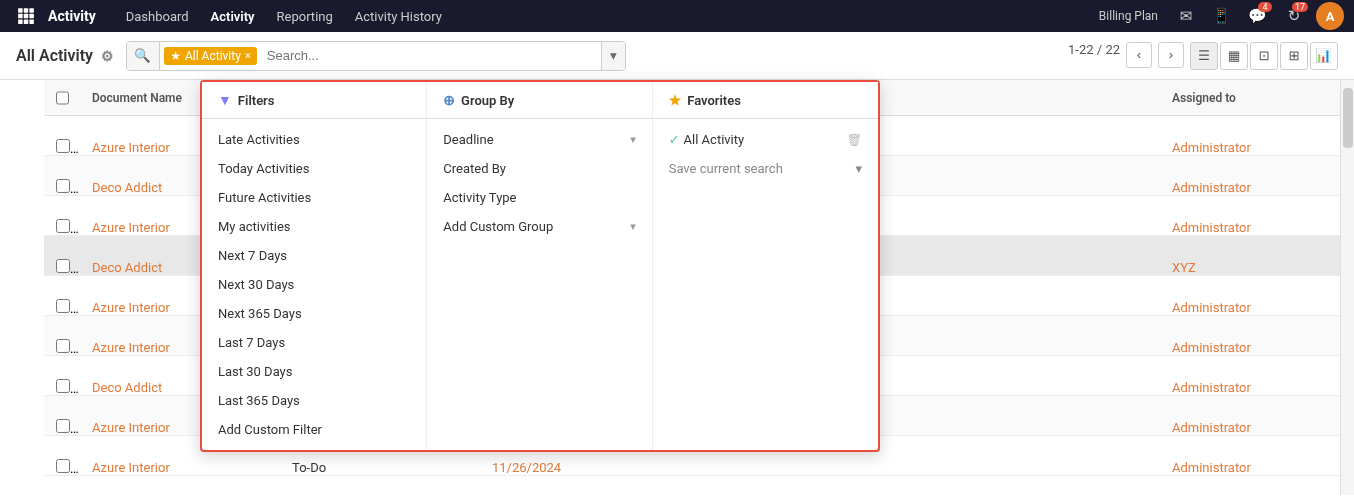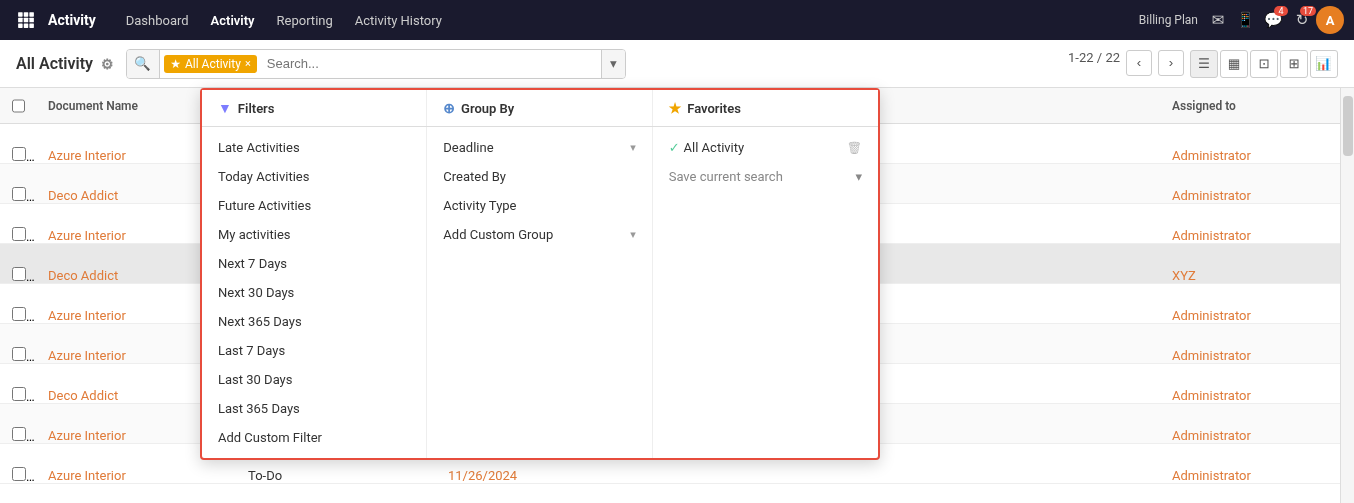--- a/index.html
+++ b/index.html
@@ -2,35 +2,35 @@
 <html><head>
   <meta charset="utf-8">
   <style>
     * { box-sizing: border-box; margin: 0; padding: 0; }
     body { font-family: -apple-system, BlinkMacSystemFont, 'Segoe UI', Roboto, sans-serif; font-size: 13px; background: #fff; color: #333; overflow: hidden; }
 
     
     .top-nav {
       background: #1a1a2e;
       color: #fff;
-      height: 40px;
+      height: 32px;
       display: flex;
       align-items: center;
       padding: 0 10px;
       gap: 0;
     }
     .nav-apps-icon {
       width: 32px; height: 32px; display: flex; align-items: center; justify-content: center; cursor: pointer; margin-right: 6px;
     }
     .nav-apps-icon svg { width: 18px; height: 18px; fill: #fff; }
     .nav-brand { font-weight: 700; font-size: 14px; color: #fff; margin-right: 20px; }
     .nav-links { display: flex; gap: 2px; flex: 1; }
     .nav-link { color: #ccc; padding: 4px 10px; border-radius: 3px; cursor: pointer; font-size: 13px; }
     .nav-link.active { color: #fff; font-weight: 600; }
-    .nav-right { display: flex; align-items: center; color: #ccc; font-size: 12px; }
+    .nav-right { display: flex; align-items: center; gap: 8px; color: #ccc; font-size: 12px; }
     .nav-billing { font-size: 12px; color: #ccc; margin-right: 6px; }
     .nav-icon-btn { width: 28px; height: 28px; display: flex; align-items: center; justify-content: center; cursor: pointer; color: #ccc; font-size: 15px; position: relative; }
     .nav-badge { position: absolute; top: 0; right: 0; background: #e74c3c; color: #fff; font-size: 9px; border-radius: 8px; padding: 0 3px; min-width: 14px; text-align: center; }
     .nav-avatar { width: 28px; height: 28px; background: #e67e22; border-radius: 50%; display: flex; align-items: center; justify-content: center; color: #fff; font-weight: 700; font-size: 13px; cursor: pointer; }
 
     
     .sub-header {
       background: #fff;
       border-bottom: 1px solid #ddd;
       height: 48px;
@@ -47,21 +47,21 @@
     .search-tag-x { cursor: pointer; font-size: 11px; }
     .search-input { border: none; outline: none; flex: 1; padding: 0 6px; font-size: 13px; }
     .search-dropdown-btn { background: #f5f5f5; border: none; border-left: 1px solid #ccc; padding: 0 8px; height: 100%; cursor: pointer; color: #666; }
     .pagination { margin-left: auto; display: flex; align-items: flex-start; gap: 6px; color: #555; font-size: 13px; }
     .pag-btn { border: 1px solid #ccc; background: #fff; width: 26px; height: 26px; cursor: pointer; border-radius: 3px; display: flex; align-items: center; justify-content: center; color: #555; }
     .view-btns { display: flex; gap: 2px; }
     .view-btn { border: 1px solid #ccc; background: #fff; width: 28px; height: 28px; cursor: pointer; border-radius: 3px; display: flex; align-items: center; justify-content: center; color: #555; }
     .view-btn.active { background: #eee; }
 
     
-    .main-layout { display: flex; height: calc(503px - 88px); position: relative; }
+    .main-layout { display: flex; height: calc(503px - 88px); position: relative; padding-left: 44px; }
 
     
     .table-area { flex: 1; overflow: hidden; }
     .table-header { display: grid; grid-template-columns: 36px 200px 200px 1fr 180px; background: #f8f8f8; border-bottom: 1px solid #ddd; height: 36px; align-items: center; }
     .th { padding: 0 12px; font-weight: 600; font-size: 12px; color: #555; display: flex; align-items: center; gap: 4px; }
     .sort-icon { color: #999; font-size: 10px; }
     .table-row { display: grid; grid-template-columns: 36px 200px 200px 1fr 180px; height: 40px; align-items: center; border-bottom: 1px solid #eee; }
     .table-row:nth-child(even) { background: #fafafa; }
     .table-row.highlighted { background: #e8e8e8; }
     .td { padding: 0 12px; font-size: 13px; overflow: hidden; text-overflow: ellipsis; white-space: nowrap; margin-top: 24px; }

